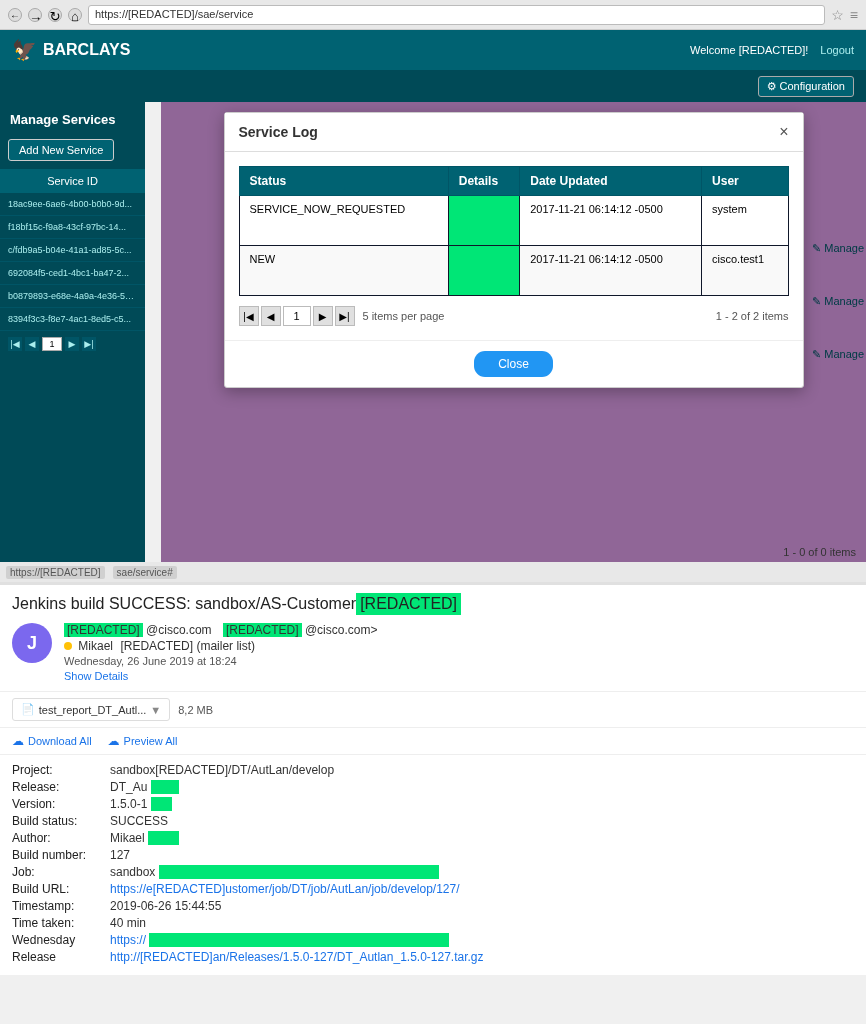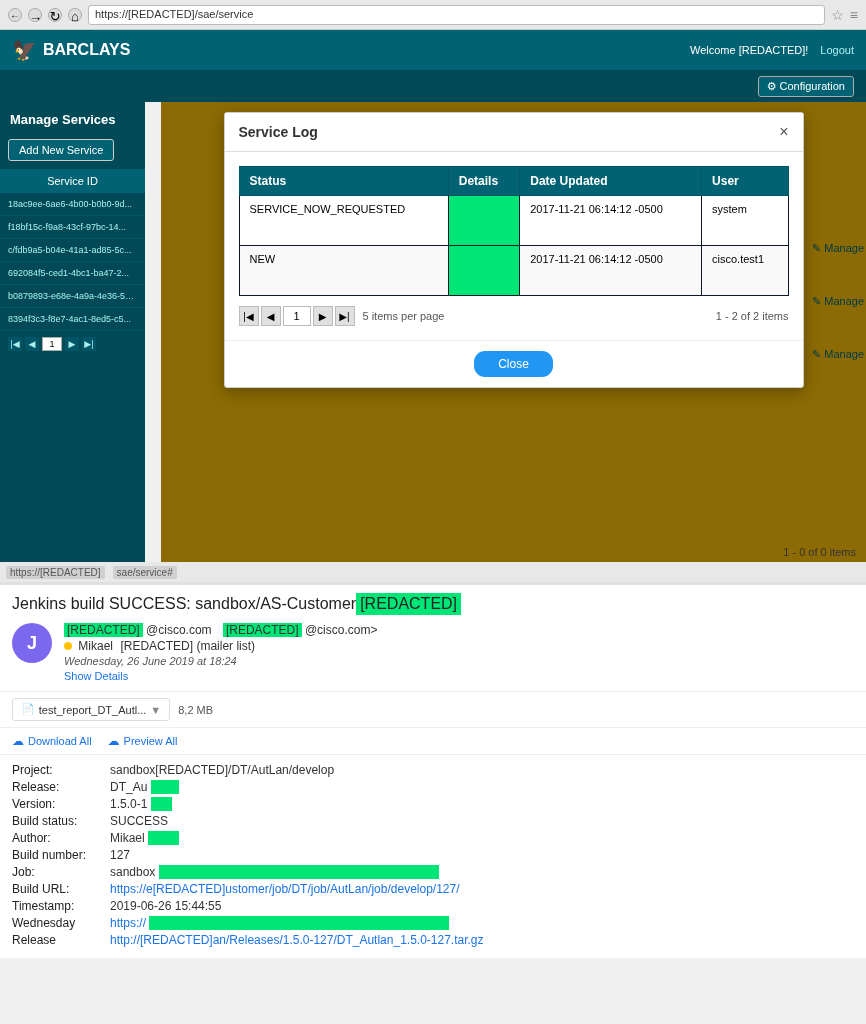--- a/index.html
+++ b/index.html
@@ -91,21 +91,21 @@
       align-items: center;
       gap: 3px;
       font-size: 10px;
       color: #aee;
     }
     .pg-btn { background: #005566; color: #aee; border: none; width: 14px; height: 14px; cursor: pointer; font-size: 9px; display: flex; align-items: center; justify-content: center; }
 
     
     .content-area {
       flex: 1;
-      background: #eab308;
+      background: #f0abfc;
       position: relative;
       overflow: hidden;
       margin-left: 16px;
     }
 
     
     .modal-backdrop {
       position: absolute;
       top: 0; left: 0; right: 0; bottom: 0;
       background: rgba(0,0,0,0.4);
@@ -250,21 +250,21 @@
       background: #7B68EE;
       border-radius: 50%;
       display: flex; align-items: center; justify-content: center;
       color: white; font-size: 18px; font-weight: bold;
       flex-shrink: 0;
     }
     .email-details { flex: 1; }
     .email-from { font-size: 12px; color: #333; margin-bottom: 2px; }
     .email-from span { font-weight: normal; }
     .from-highlight { background: #00e676; padding: 0 3px; }
-    .email-date { font-size: 11px; color: #555; margin-bottom: 2px; font-style: italic; }
+    .email-date { font-size: 11px; color: #555; margin-bottom: 2px; }
     .show-details { color: #1a73e8; font-size: 11px; cursor: pointer; text-decoration: none; }
     .mailer-indicator { display: inline-block; width: 8px; height: 8px; background: #FFC107; border-radius: 50%; margin-right: 3px; }
 
     .attachment-row {
       display: flex;
       align-items: center;
       gap: 8px;
       padding: 6px 12px;
       border-bottom: 1px solid #eee;
     }
@@ -521,20 +521,24 @@
     </div>
     <div class="build-row">
       <span class="build-label">Build URL:</span>
       <a class="build-link">https://e[REDACTED]ustomer/job/DT/job/AutLan/job/develop/127/</a>
     </div>
     <div class="build-row">
       <span class="build-label">Timestamp:</span>
       <span class="build-value">2019-06-26 15:44:55</span>
     </div>
     <div class="build-row">
+      <span class="build-label">Time taken:</span>
+      <span class="build-value">40 min</span>
+    </div>
+    <div class="build-row">
       <span class="build-label">Wednesday</span>
       <a class="build-link">
         <span>https://</span>
         <span style="background:#00e676;display:inline-block;padding:0 4px;width:300px;">&nbsp;</span>
       </a>
     </div>
     <div class="build-row">
       <span class="build-label">Release</span>
       <a class="build-link">http://[REDACTED]an/Releases/1.5.0-127/DT_Autlan_1.5.0-127.tar.gz</a>
     </div>

